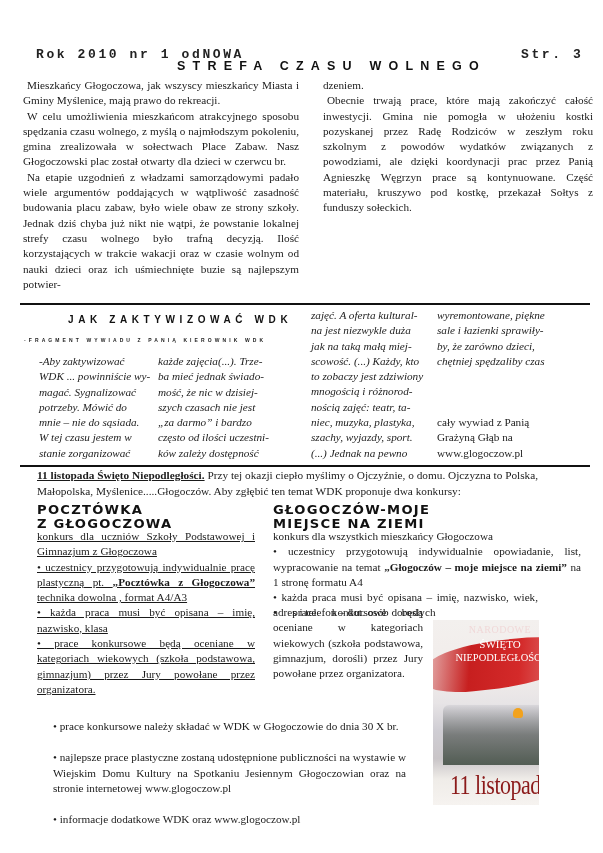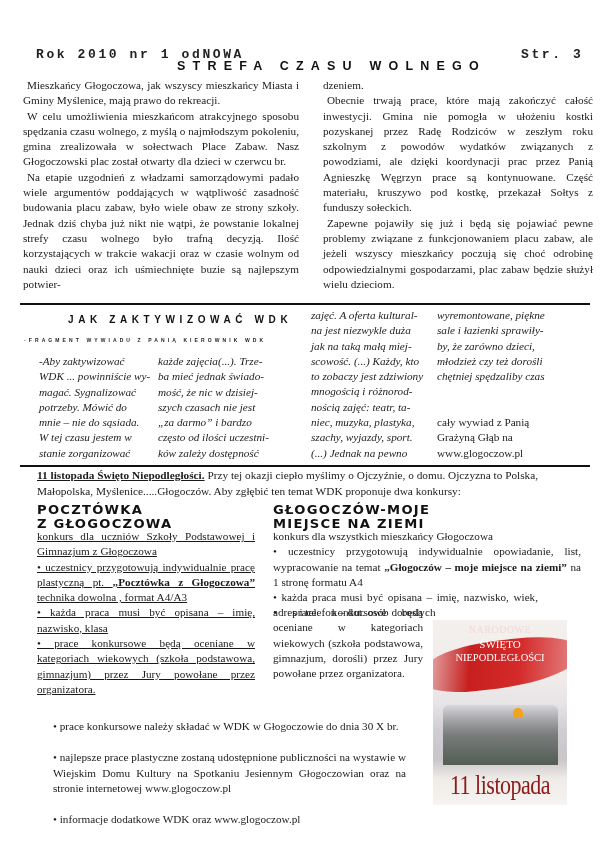--- a/index.html
+++ b/index.html
@@ -17,21 +17,21 @@
   .plain { font-size: 11.2px; line-height: 15.3px; color: #222; }
   .plain div { white-space: nowrap; }
   .intro { font-size: 11.3px; line-height: 15.5px; color: #1a1a1a; }
   .intro .lead { font-weight: bold; text-decoration: underline; }
   .display { font-family: "DejaVu Sans", sans-serif; font-weight: bold; font-size: 12.5px; line-height: 13.5px; letter-spacing: 1.2px; text-transform: uppercase; color: #111; transform: scaleX(1.05); transform-origin: left; }
   .contest { font-size: 11.2px; line-height: 15.3px; text-align: justify; color: #1a1a1a; }
   .contest p { margin: 0; }
   .contest b { font-weight: bold; }
   .notes { font-size: 11.2px; line-height: 15.3px; text-align: justify; color: #1a1a1a; }
   .notes p { margin: 16px; }
-  .poster { left: 433px; top: 620px; width: 134px; height: 185px; overflow: hidden;
+  .poster { left: 433px; top: 620px; width: 106px; height: 185px; overflow: hidden;
     background: linear-gradient(180deg, #f3f0ee 0%, #f1ecea 30%, #e7e4e6 45%, #cfcdd3 60%, #c9c5c8 75%, #efece8 86%, #f6f3f0 100%); }
   .poster .flag { position: absolute; left: -10px; top: 20px; width: 160px; height: 48px; border-radius: 50% 40% 60% 30%;
     background: linear-gradient(100deg, rgba(200,40,40,0.2) 0%, #c71f1f 30%, #d42a2a 60%, rgba(220,60,60,0.5) 100%); transform: rotate(-6deg); }
   .poster .pt { position: absolute; left: 0; width: 134px; text-align: center; font-family: "Liberation Serif", serif; color: #fff; }
   .poster .p1 { top: 4px; font-size: 10px; letter-spacing: 0.5px; color: #f0d8d8; }
   .poster .p2 { top: 18px; font-size: 11px; }
   .poster .p3 { top: 32px; font-size: 10.5px; }
   .poster .scene { position: absolute; left: 10px; top: 85px; width: 115px; height: 60px;
     background: linear-gradient(180deg, rgba(180,180,190,0.3) 0%, #6a6e6c 50%, #3d4a3f 100%); border-radius: 6px 6px 0 0; opacity: 0.85; }
   .poster .flame { position: absolute; left: 80px; top: 88px; width: 10px; height: 10px; border-radius: 50% 50% 30% 30%; background: #f2a21d; }
@@ -46,21 +46,20 @@
 <div class="abs title1">STREFA CZASU WOLNEGO</div>
 
 <div class="abs col" style="left:23px; top:78px; width:276px;">
   <p>Mieszkańcy Głogoczowa, jak wszyscy mieszkańcy Miasta i Gminy Myślenice, mają prawo do rekreacji.</p>
   <p>W celu umożliwienia mieszkańcom atrakcyjnego sposobu spędzania czasu wolnego, z myślą o najmłodszym pokoleniu, gmina zrealizowała w sołectwach Place Zabaw. Nasz Głogoczowski plac został otwarty dla dzieci w czerwcu br.</p>
   <p>Na etapie uzgodnień z władzami samorządowymi padało wiele argumentów poddających w wątpliwość zasadność budowania placu zabaw, było wiele obaw ze strony szkoły. Jednak dziś chyba już nikt nie wątpi, że powstanie lokalnej strefy czasu wolnego było trafną decyzją. Ilość korzystających w trakcie wakacji oraz w czasie wolnym od nauki dzieci oraz ich uśmiechnięte buzie są najlepszym potwier-</p>
 </div>
 <div class="abs col" style="left:323px; top:78px; width:270px;font-family:Liberation Serif, serif;">
   <p style="text-indent:0">dzeniem.</p>
   <p>Obecnie trwają prace, które mają zakończyć całość inwestycji. Gmina nie pomogła w ułożeniu kostki pozyskanej przez Radę Rodziców w zeszłym roku szkolnym z powodów wydatków związanych z powodziami, ale dzięki koordynacji prac przez Panią Agnieszkę Węgrzyn prace są kontynuowane. Część materiału, kruszywo pod kostkę, przekazał Sołtys z funduszy sołeckich.</p>
-  <p>Zapewne pojawiły się już i będą się pojawiać pewne problemy związane z funkcjonowaniem placu zabaw, ale jeżeli wszyscy mieszkańcy poczują się choć odrobinę odpowiedzialnymi gospodarzami, plac zabaw będzie służył wielu dzieciom.</p>
 </div>
 
 <div class="abs rule" style="left:20px; top:303px; width:570px;"></div>
 
 <div class="abs h2" style="left:28px; top:314px;">JAK ZAKTYWIZOWAĆ WDK</div>
 <div class="abs sub" style="left:24px; top:337px;">-FRAGMENT WYWIADU Z PANIĄ KIEROWNIK WDK</div>
 
 <div class="abs it" style="left:39px; top:354px; width:112px;">
   <div>-Aby zaktywizować</div>
   <div>WDK ... powinniście wy-</div>
@@ -88,21 +87,20 @@
   <div>mnogością i różnorod-</div>
   <div>nością zajęć: teatr, ta-</div>
   <div>niec, muzyka, plastyka,</div>
   <div>szachy, wyjazdy, sport.</div>
   <div>(...) Jednak na pewno</div>
 </div>
 <div class="abs it" style="left:437px; top:308px; width:140px;">
   <div>wyremontowane, piękne</div>
   <div>sale i łazienki sprawiły-</div>
   <div>by, że zarówno dzieci,</div>
-  <div>młodzież czy też dorośli</div>
   <div>chętniej spędzaliby czas</div>
 </div>
 <div class="abs plain" style="left:437px; top:415px; width:140px;">
   <div>cały wywiad z Panią</div>
   <div>Grażyną Głąb na</div>
   <div>www.glogoczow.pl</div>
 </div>
 
 <div class="abs rule" style="left:20px; top:465px; width:570px;"></div>
 

